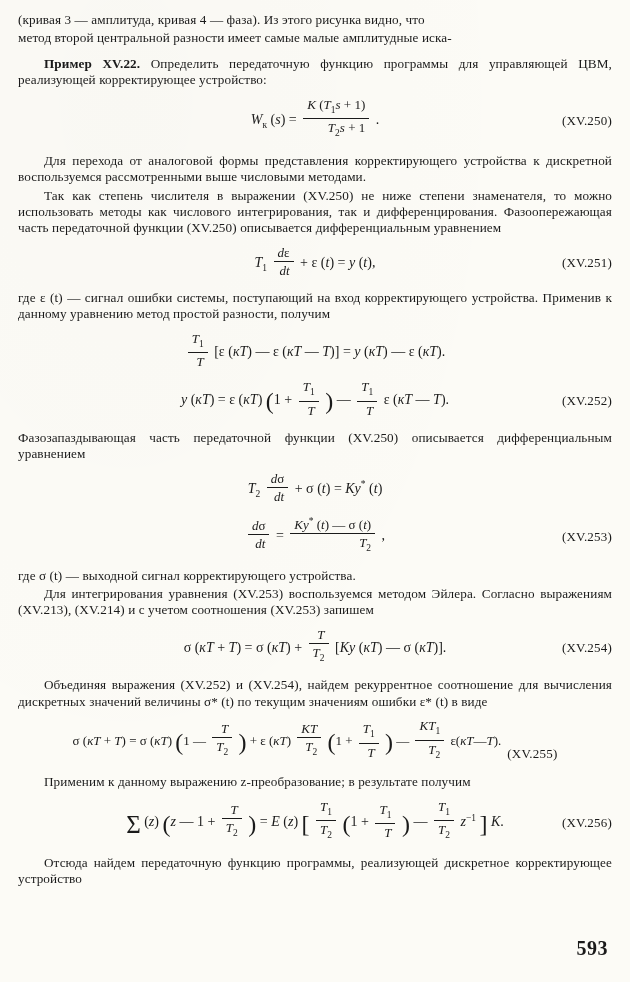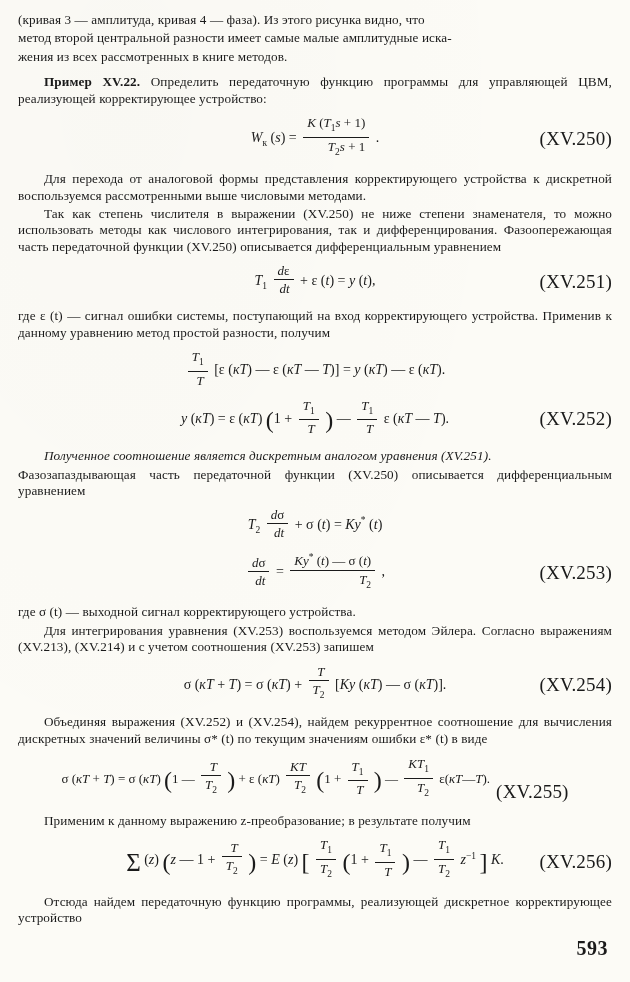--- a/index.html
+++ b/index.html
@@ -61,21 +61,21 @@
   .eq-row .eq-body {
     font-size: 14px;
     font-family: "Liberation Serif", serif;
     white-space: nowrap;
   }
   .eq-num {
     position: absolute;
     right: 0;
     top: 50%;
     transform: translateY(-50%);
-    font-size: 19px;
+    font-size: 13px;
     letter-spacing: 0.2px;
   }
   
   .frac {
     display: inline-block;
     vertical-align: middle;
     text-align: right;
     margin: 0 3px;
     position: relative;
     top: -0.15em;
@@ -131,23 +131,20 @@
 
 <div class="page">
   <div class="content">
 
     <p>
       <span>(кривая 3 — амплитуда, кривая 4 — фаза). Из этого рисунка видно, что</span>
     </p>
     <p>
       <span>метод второй центральной разности имеет самые малые амплитудные иска-</span>
     </p>
-    <p>
-      <span>жения из всех рассмотренных в книге методов.</span>
-    </p>
 
     <p class="indent gap">
       <span class="bold">Пример XV.22.</span><span> Определить передаточную функцию программы для управляющей ЦВМ, реализующей корректирующее устройство:</span>
     </p>
 
     <div class="eq-row">
       <span class="eq-body">
         <span class="it">W</span><span class="sub">к</span> (<span class="it">s</span>) =
         <span class="frac"><span class="num"><span class="it">K</span> (<span class="it">T</span><span class="sub">1</span><span class="it">s</span> + 1)</span><span class="den"><span class="it">T</span><span class="sub">2</span><span class="it">s</span> + 1</span></span> .
       </span>
@@ -188,23 +185,20 @@
         <span class="it">y</span> (<span class="it">кT</span>) = ε (<span class="it">кT</span>)
         <span class="big-paren">(</span>1 +
         <span class="frac"><span class="num"><span class="it">T</span><span class="sub">1</span></span><span class="den"><span class="it">T</span></span></span>
         <span class="big-paren">)</span> —
         <span class="frac"><span class="num"><span class="it">T</span><span class="sub">1</span></span><span class="den"><span class="it">T</span></span></span>
         ε (<span class="it">кT</span> — <span class="it">T</span>).
       </span>
       <span class="eq-num">(XV.252)</span>
     </div>
 
-    <p class="indent gap">
-      <span class="ital">Полученное соотношение является дискретным аналогом уравнения (XV.251).</span>
-    </p>
 
     <p>
       <span>Фазозапаздывающая часть передаточной функции (XV.250) описывается дифференциальным уравнением</span>
     </p>
 
     <div class="eq-row">
       <span class="eq-body">
         <span class="it">T</span><span class="sub">2</span>
         <span class="frac"><span class="num"><span class="it">d</span>σ</span><span class="den"><span class="it">dt</span></span></span>
         + σ (<span class="it">t</span>) = <span class="it">Ky</span><span class="sup">*</span> (<span class="it">t</span>)

